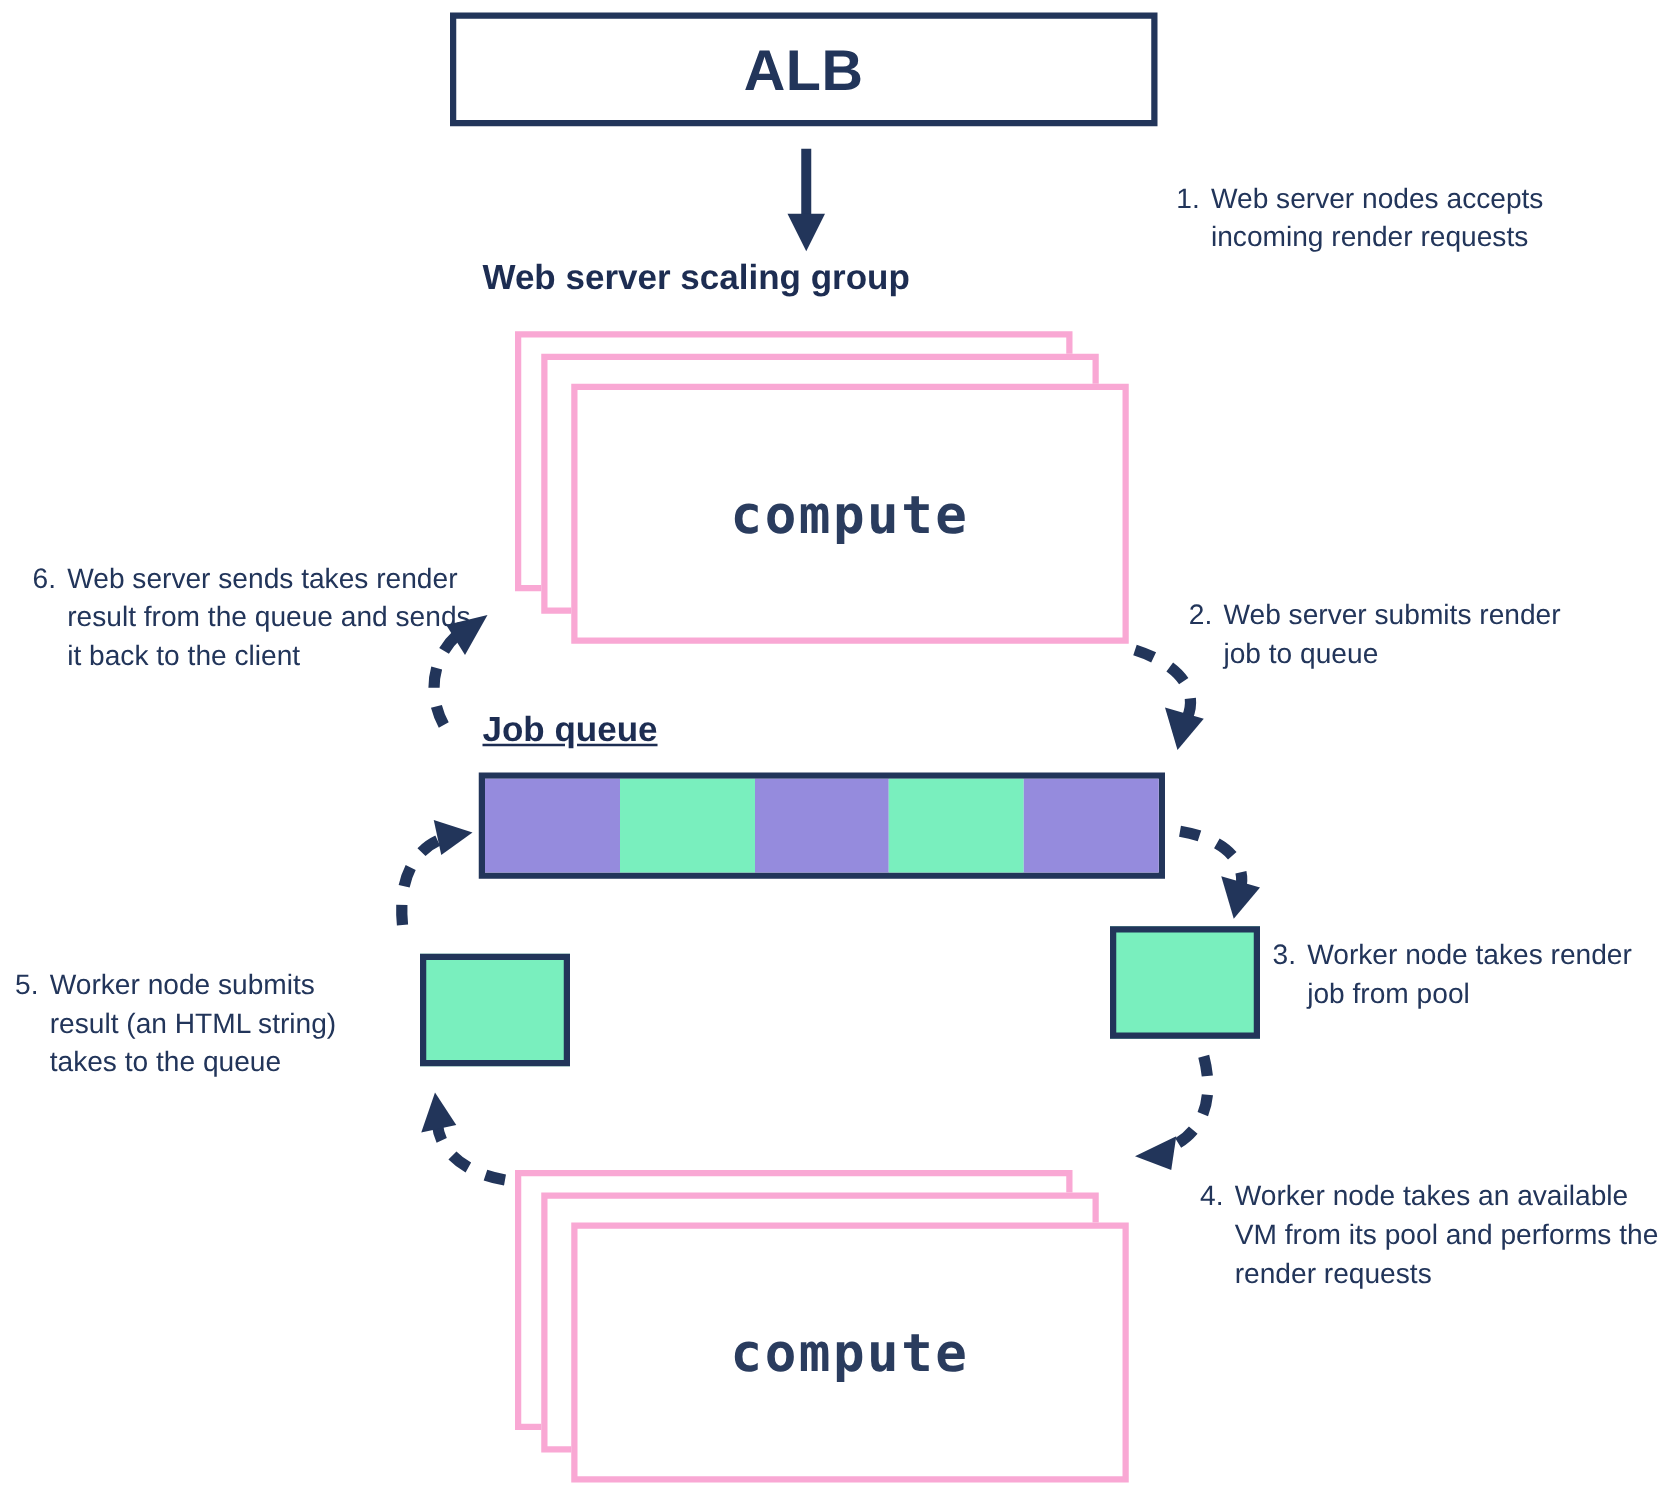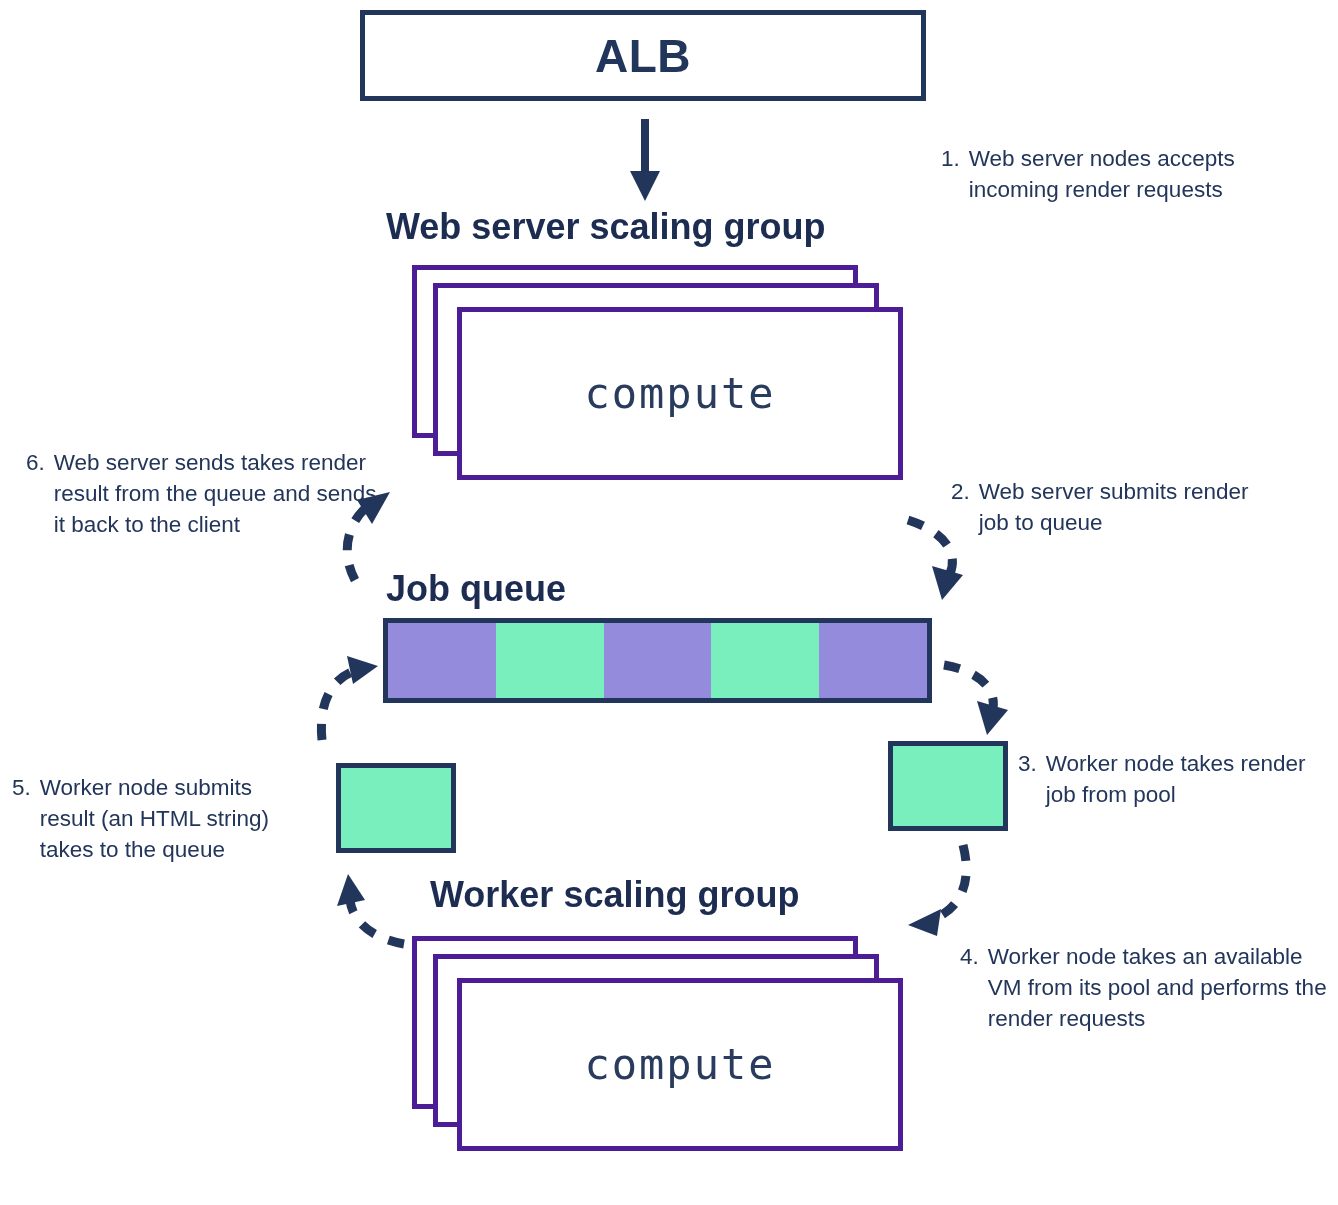--- a/index.html
+++ b/index.html
@@ -35,38 +35,39 @@
     font-weight: 700;
     letter-spacing: 0.5px;
     color: #22355a;
   }
 
   
   .straight-arrow { left: 600px; top: 115px; width: 100px; height: 90px; }
 
   
   .group-title {
-    font-size: 36px;
+    font-size: 28px;
     font-weight: 700;
     color: #1d2d52;
     white-space: nowrap;
   }
   .title-web { left: 386px; top: 206px; }
-  .title-queue { left: 386px; top: 568px; }
+  .title-queue { left: 386px; top: 568px; text-decoration: underline; }
   .title-worker { left: 430px; top: 874px; }
 
   
   .stack { width: 500px; height: 265px; }
   .stack .card {
     position: absolute;
-    border: 5px solid #4c1d95;
+    border: 5px solid #f9a8d4;
     background: #ffffff;
     box-sizing: border-box;
     width: 446px;
-    height: 173px;
+    height: 208px;
+    font-weight: bold;
   }
   .stack .card.c1 { left: 0px;  top: 0px;  }
   .stack .card.c2 { left: 21px; top: 18px; }
   .stack .card.c3 { left: 45px; top: 42px; }
   .stack .card.c3 {
     display: flex;
     align-items: center;
     justify-content: center;
   }
   .compute-label {
@@ -155,21 +156,20 @@
     <div class="queue-seg" style="background: rgb(149, 139, 221);"></div>
     <div class="queue-seg" style="background: rgb(121, 239, 190);"></div>
     <div class="queue-seg" style="background: rgb(149, 139, 221);"></div>
     <div class="queue-seg" style="background: rgb(121, 239, 190);"></div>
     <div class="queue-seg" style="background: rgb(149, 139, 221);"></div>
   </div>
 
   <div class="abs vm-square vm-left" style="background: rgb(121, 239, 190);"></div>
   <div class="abs vm-square vm-right" style="background: rgb(121, 239, 190);"></div>
 
-  <div class="abs group-title title-worker">Worker scaling group</div>
 
   <div class="abs stack stack-worker">
     <div class="card c1"></div>
     <div class="card c2"></div>
     <div class="card c3">
       <span class="compute-label">compute</span>
     </div>
   </div>
 
   <svg class="arrow-layer" viewBox="0 0 1338 1205">

